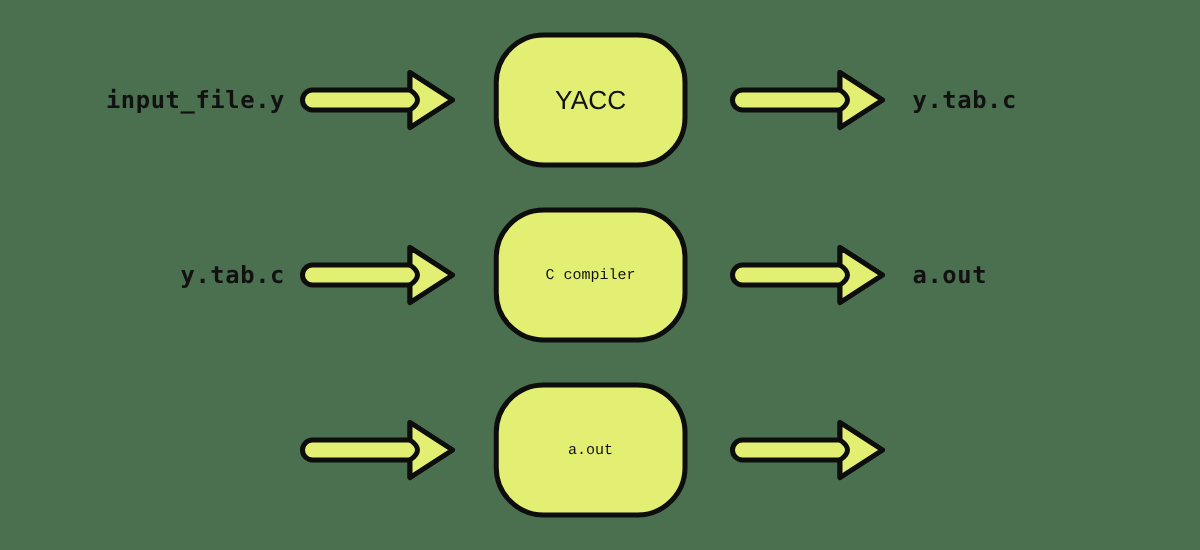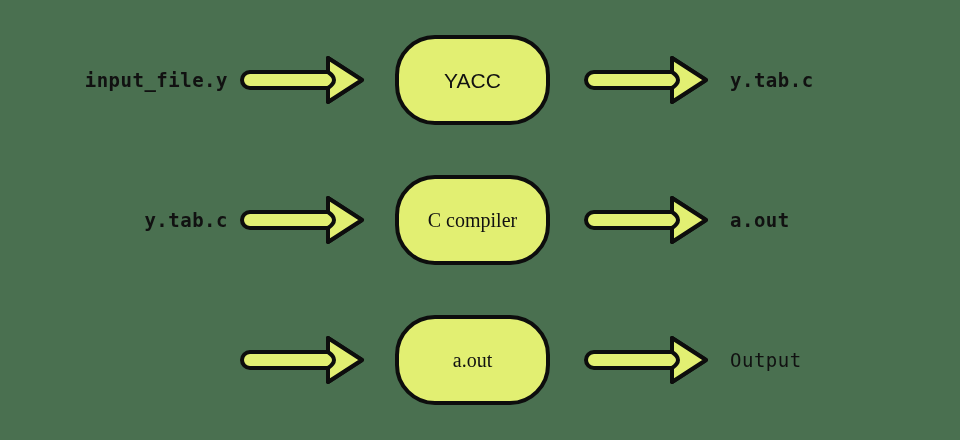--- a/index.html
+++ b/index.html
@@ -89,33 +89,33 @@
     position: absolute;
     left: 380px;
     width: 185px;
     height: 130px;
     display: flex;
     align-items: center;
     justify-content: center;
   }
   .process-box {
     width: 155px;
-    height: 90px;
+    height: 108px;
     background: #e2ef72;
     border: 4px solid #0d0d0d;
     border-radius: 40px;
     box-sizing: border-box;
     display: flex;
     align-items: center;
     justify-content: center;
   }
   .process-text {
     color: #111111;
-    font-family: Liberation Serif, serif;
-    font-size: 20px;
+    font-family: Liberation Mono, monospace;
+    font-size: 12px;
     font-weight: normal;
     white-space: pre;
     line-height: 1;
   }
   .process-text.sans {
     font-family: "Liberation Sans", sans-serif;
     font-size: 21px;
     letter-spacing: 0px;
   }
 </style>
@@ -250,18 +250,15 @@
                  L 122 26
                  L 88 48
                  L 88 34
                  L 10 34
                  A 8 8 0 0 1 10 18
                  Z" fill="#e2ef72" stroke="#0d0d0d" stroke-width="4" stroke-linejoin="round"></path>
         <path d="M 88 18 L 88 4 L 122 26 L 88 48 L 88 34 Q 100 26 88 18 Z" fill="#e2ef72" stroke="#0d0d0d" stroke-width="4" stroke-linejoin="round"></path>
       </svg>
     </div>
 
-    <div class="label-cell label-right">
-      <span class="node-label plain">Output</span>
-    </div>
   </div>
 
 </div>
 
 </body></html>

